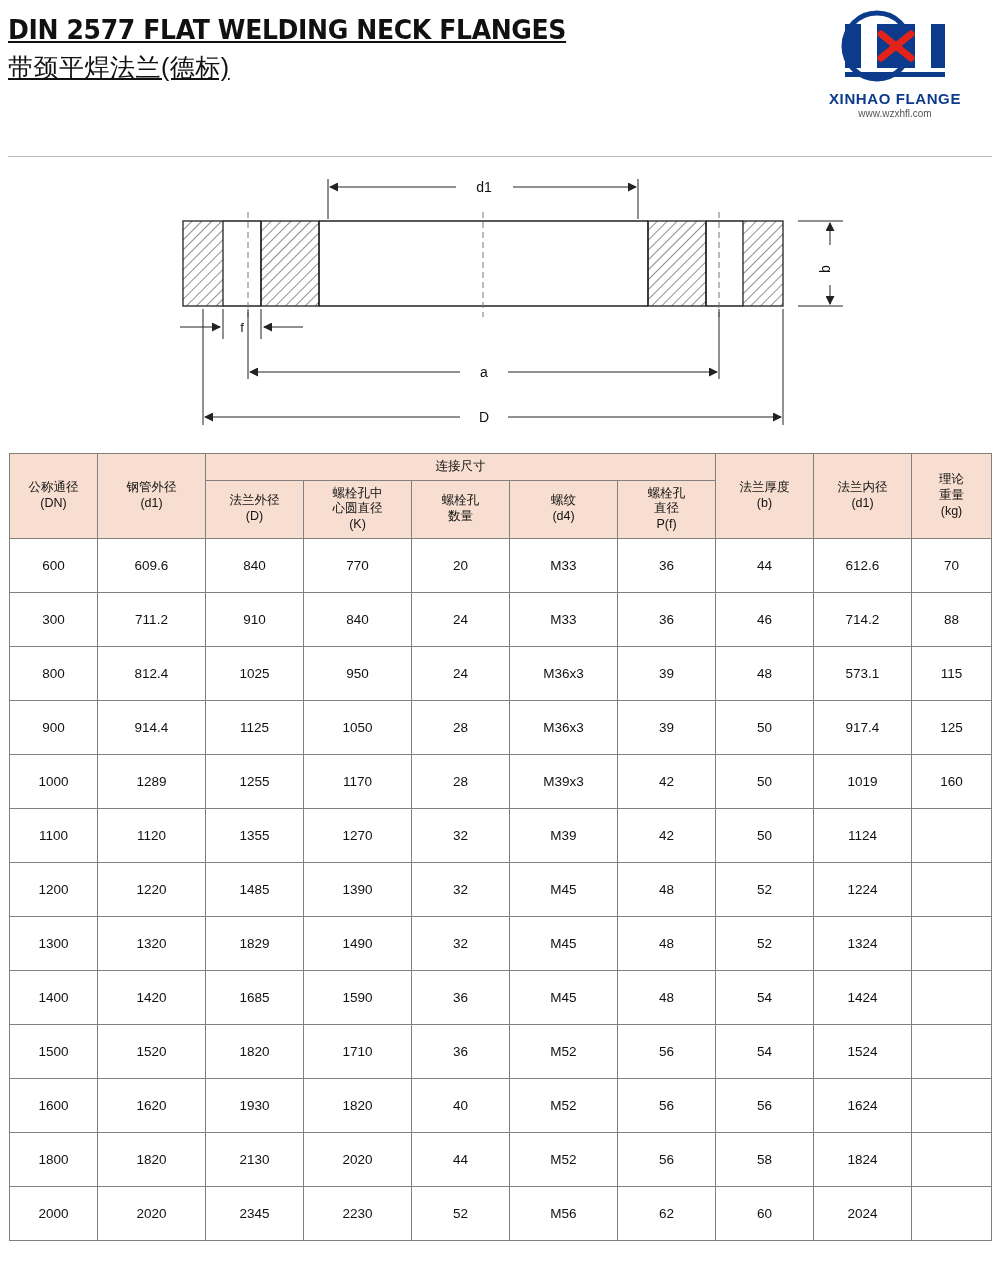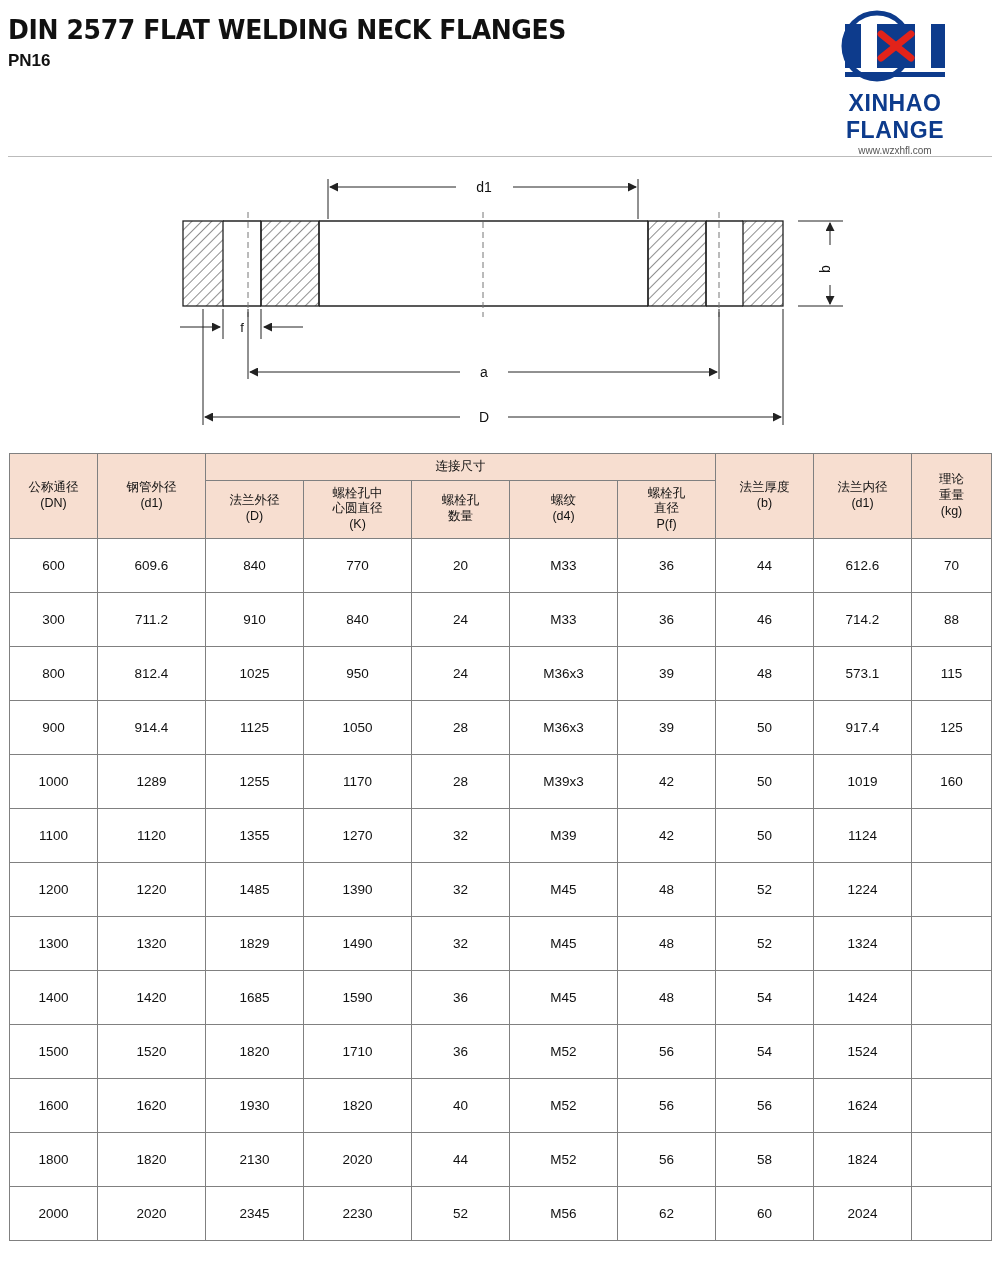--- a/index.html
+++ b/index.html
@@ -10,20 +10,21 @@
     font-family: "Liberation Sans", sans-serif;
     color: #111;
   }
   .page { position: relative; width: 1000px; height: 1272px; }
 
   
   .header {
     position: relative;
     padding: 14px 18px 8px 8px;
     height: 150px;
+    text-decoration: underline;
   }
   .title-en {
     font-size: 27px;
     font-weight: bold;
     letter-spacing: -0.4px;
     font-family: "DejaVu Sans", sans-serif;
     transform: scaleX(0.93);
     transform-origin: left center;
     margin: 0 0 6px 0;
     white-space: nowrap;
@@ -42,21 +43,21 @@
 
   .logo-block {
     position: absolute;
     right: 10px;
     top: 10px;
     width: 190px;
     text-align: center;
   }
   .logo-mark { position: relative; width: 160px; height: 78px; margin: 0 auto; }
   .logo-name {
-    font-size: 23px;
+    font-size: 15px;
     font-weight: bold;
     color: #0d3b8c;
     letter-spacing: 0.6px;
     margin-top: 2px;
     font-family: "Liberation Sans", sans-serif;
     text-align: center;
   }
   .logo-url {
     font-size: 10px;
     color: #555;
@@ -104,21 +105,21 @@
   }
   .grp-head { font-size: 13px; padding: 6px 2px; }
 </style>
 </head>
 <body>
 
 <div class="page">
 
   <div class="header">
     <h1 class="title-en">DIN 2577 FLAT WELDING NECK FLANGES</h1>
-    <div class="title-pn">PN16</div>
+    <div class="title-cn">带颈平焊法兰(德标)</div>
 
     <div class="logo-block">
       <div class="logo-mark">
         <svg width="160" height="78" viewBox="0 0 160 78" xmlns="http://www.w3.org/2000/svg">
           <circle cx="62" cy="36" r="33" fill="none" stroke="#0d3b8c" stroke-width="5"></circle>
           <rect x="30" y="14" width="100" height="44" fill="#0d3b8c"></rect>
           <rect x="46" y="10" width="16" height="52" fill="#ffffff"></rect>
           <rect x="100" y="10" width="16" height="52" fill="#ffffff"></rect>
           <g stroke="#e2231a" stroke-width="7" stroke-linecap="round">
             <line x1="66" y1="24" x2="96" y2="48"></line>

